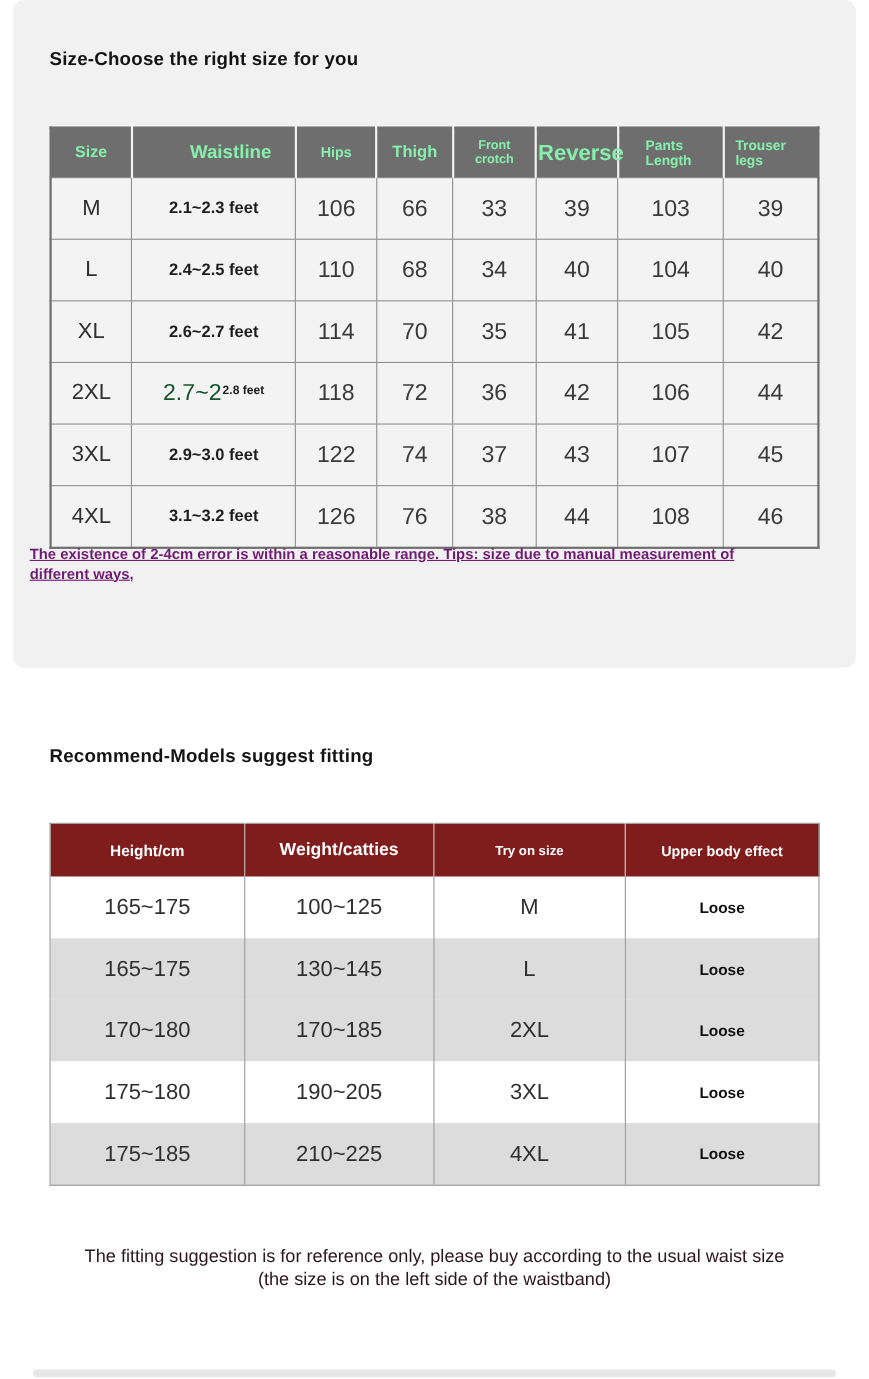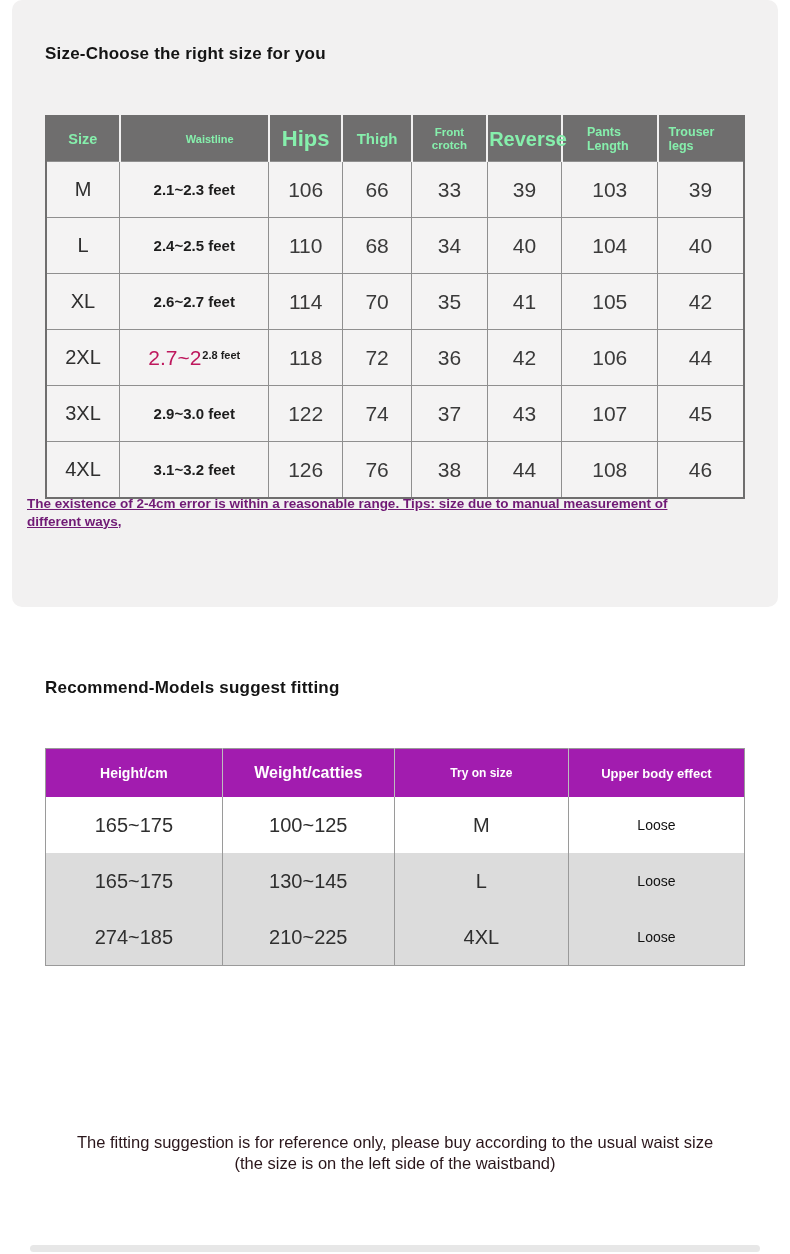--- a/index.html
+++ b/index.html
@@ -28,60 +28,60 @@
     background:#6f6e6e;color:#86efac;font-weight:bold;height:42px;
     border-right:2px solid #f2f1f1;vertical-align:middle;text-align:center;
     white-space:pre-line;line-height:1.15;
   }
   .t1 th:last-child{border-right:none;}
   .t1 td{
     background:#f4f3f3;border:1px solid #8f8f8f;height:53px;
     text-align:center;vertical-align:middle;color:#3a3a3a;
   }
   .t1 th.c0{width:11.4%;font-size:14.5px;}
-  .t1 th.c1{width:19.3%;font-size:11px;padding-left:32px;}
-  .t1 th.c2{width:11.4%;font-size:22px;margin-top:12px;}
+  .t1 th.c1{width:19.3%;font-size:17px;padding-left:32px;}
+  .t1 th.c2{width:11.4%;font-size:13px;margin-top:12px;}
   .t1 th.c3{width:10.7%;font-size:15px;}
   .t1 th.c4{width:11.7%;font-size:11.5px;}
   .t1 th.c5{width:11.6%;font-size:20px;}
   .t1 th.c6{width:11.7%;font-size:12.5px;text-align:left;padding-left:24px;}
   .t1 th.c7{width:12.2%;font-size:12.5px;text-align:left;padding-left:10px;}
   .t1 td.c0{font-size:20px;color:#2f2f2f;}
   .t1 td.c1{font-size:15px;font-weight:bold;color:#1d1d1d;}
   .t1 td.num{font-size:21px;}
-  .t1 .waist-big{font-size:21px;font-weight:400;color:#be185d;}
+  .t1 .waist-big{font-size:21px;font-weight:400;color:#14532d;}
   .t1 .waist-sup{font-size:11px;font-weight:bold;color:#1d1d1d;position:relative;top:-6px;margin-left:1px;}
 
   .note1{
     position:absolute;left:27px;top:495px;width:660px;
     font-size:13.5px;font-weight:bold;color:#701a75;line-height:17.5px;text-decoration:underline;
   }
 
   
   .t2{
     position:absolute;left:45px;top:748px;width:700px;
     border:1px solid #9a9a9a;
   }
   .t2 th{
-    background:#a21caf;color:#ffffff;font-weight:bold;height:46px;
+    background:#7f1d1d;color:#ffffff;font-weight:bold;height:46px;
     border-right:1px solid #bdbdbd;vertical-align:middle;text-align:center;margin-top:41px;
   }
   .t2 th:last-child{border-right:none;}
   .t2 th.c0{width:25.3%;font-size:14px;}
   .t2 th.c1{width:24.6%;font-size:16px;}
   .t2 th.c2{width:24.9%;font-size:12px;}
   .t2 th.c3{width:25.2%;font-size:13px;}
   .t2 td{
     height:54px;text-align:center;vertical-align:middle;color:#2f2f2f;
     border-right:1px solid #9a9a9a;font-size:20px;
   }
   .t2 td:last-child{border-right:none;}
   .t2 tr.odd td{background:#ffffff;}
   .t2 tr.even td{background:#dcdcdc;}
-  .t2 td.c3{font-size:14px;font-weight:normal;color:#111111;}
+  .t2 td.c3{font-size:14px;font-weight:bold;color:#111111;}
 
   .note2{
     position:absolute;left:75px;top:1132px;width:640px;text-align:center;
     font-size:16.5px;font-weight:normal;color:#2a161b;line-height:21px;
   }
   .bottom-bar{
     position:absolute;left:30px;top:1245px;width:730px;height:7px;
     background:#e7e7e7;border-radius:4px;
   }
 </style>
@@ -192,21 +192,33 @@
         <td class="c2">M</td>
         <td class="c3">Loose</td>
       </tr>
       <tr class="even">
         <td class="c0">165~175</td>
         <td class="c1">130~145</td>
         <td class="c2">L</td>
         <td class="c3">Loose</td>
       </tr>
       <tr class="even">
-        <td class="c0">274~185</td>
+        <td class="c0">170~180</td>
+        <td class="c1">170~185</td>
+        <td class="c2">2XL</td>
+        <td class="c3">Loose</td>
+      </tr>
+      <tr class="odd">
+        <td class="c0">175~180</td>
+        <td class="c1">190~205</td>
+        <td class="c2">3XL</td>
+        <td class="c3">Loose</td>
+      </tr>
+      <tr class="even">
+        <td class="c0">175~185</td>
         <td class="c1">210~225</td>
         <td class="c2">4XL</td>
         <td class="c3">Loose</td>
       </tr>
     </tbody>
 </table>
 
 <div class="note2">The fitting suggestion is for reference only, please buy according to the usual waist size (the size is on the left side of the waistband)</div>
 
 <div class="bottom-bar"></div>

